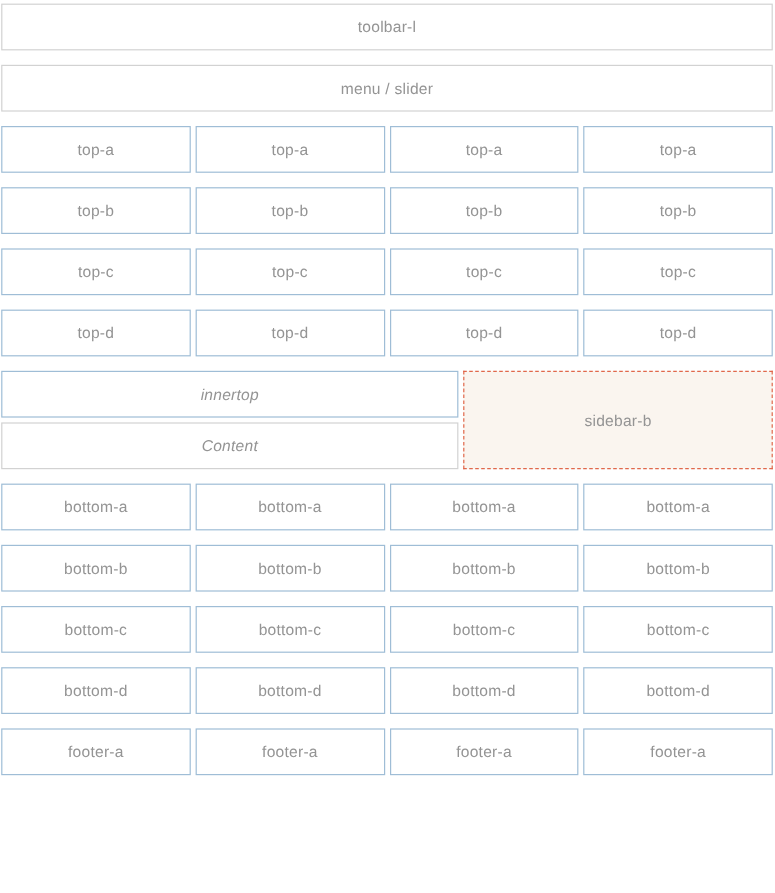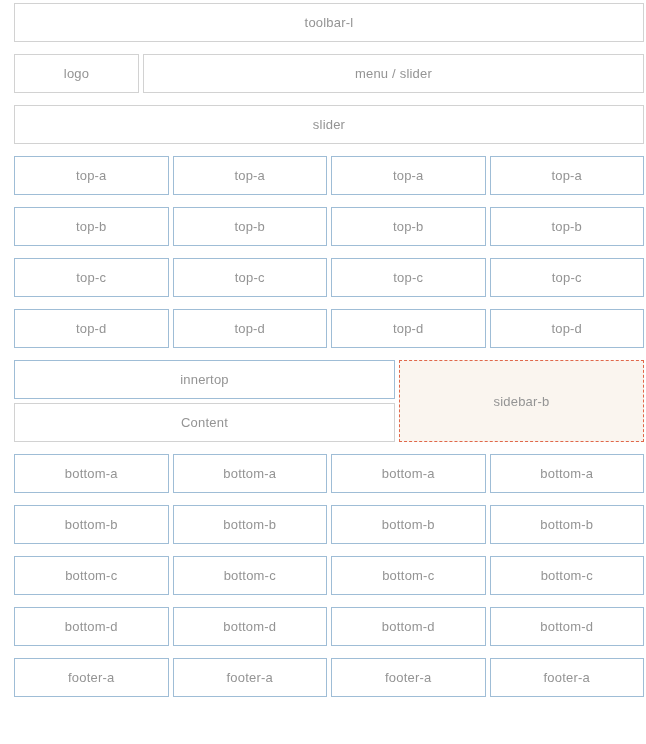--- a/index.html
+++ b/index.html
@@ -1,55 +1,51 @@
 <!DOCTYPE html>
 <html><head>
 <meta charset="utf-8">
 <style>
   html, body { margin:0; padding:0; background:#ffffff; }
   body {
     width:646px; height:744px; overflow:hidden;
     font-family:"Liberation Sans", "DejaVu Sans", sans-serif;
   }
-  .page { padding:3px 2px 0 14px; box-sizing:border-box; }
+  .page { padding:3px 2px 0 1px; box-sizing:border-box; }
   .row { display:flex; gap:4px; margin-bottom:12px; }
   .row.last { margin-bottom:0;justify-content:space-between; }
   .box {
     flex:1 1 0; height:39px; box-sizing:border-box;
     border:1px solid #d2d2d2; background:#ffffff;
     display:flex; align-items:center; justify-content:center;
     font-size:13px; color:#949494; letter-spacing:0.2px;
     white-space:nowrap;
   }
   .blue { border-color:#9fbdd6; }
   .logo-box { flex:0 0 125px; }
   .middle { align-items:stretch; }
   .main-col { flex:0 0 381px; display:flex; flex-direction:column; gap:4px; }
-  .main-col .box { flex:none; }
+  .main-col .box { flex:none;font-style:italic; }
   .sidebar {
     height:auto; border:1px dashed #e0684b; background:#faf5ef;
   }
 </style>
 </head>
 <body>
 
 <div class="page">
 
   <div class="row">
     <div class="box">toolbar-l</div>
   </div>
 
   <div class="row">
-    <div class="box logo-box">logo</div>
     <div class="box">menu / slider</div>
   </div>
 
-  <div class="row">
-    <div class="box">slider</div>
-  </div>
 
   <div class="row">
     <div class="box blue">top-a</div>
     <div class="box blue">top-a</div>
     <div class="box blue">top-a</div>
     <div class="box blue">top-a</div>
   </div>
 
   <div class="row">
     <div class="box blue">top-b</div>

